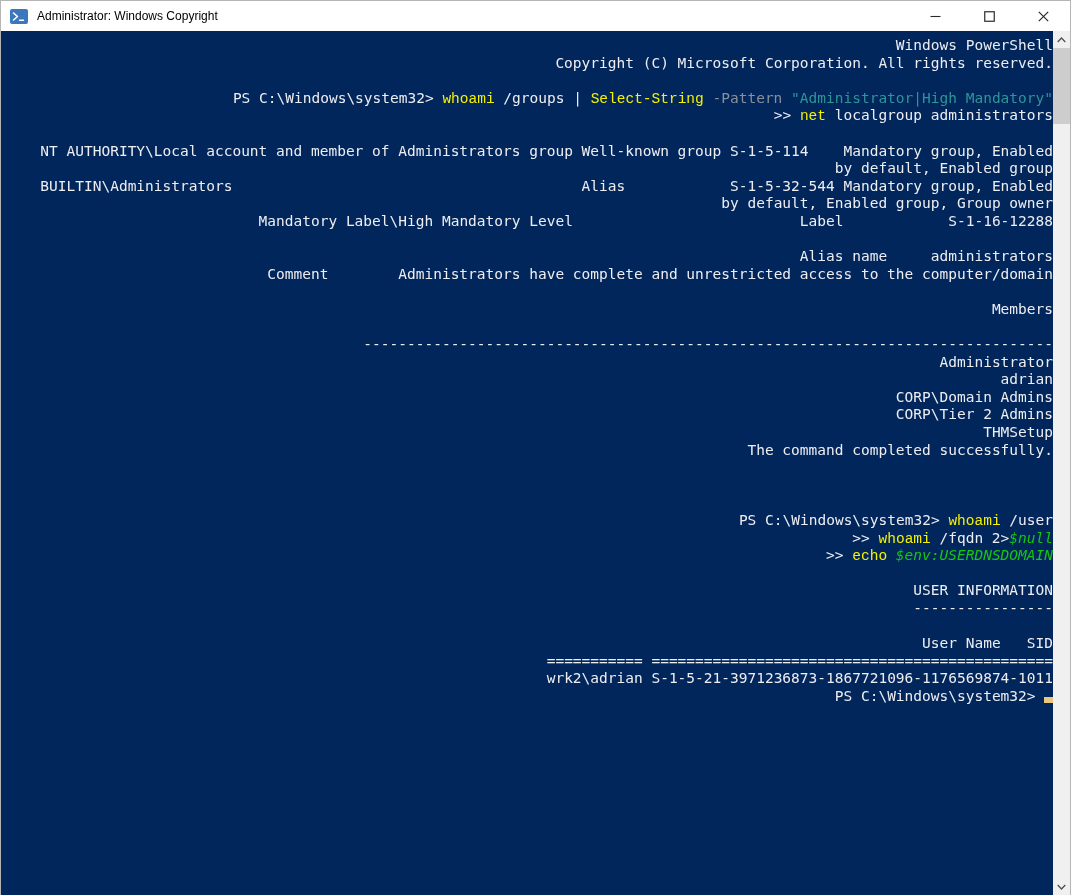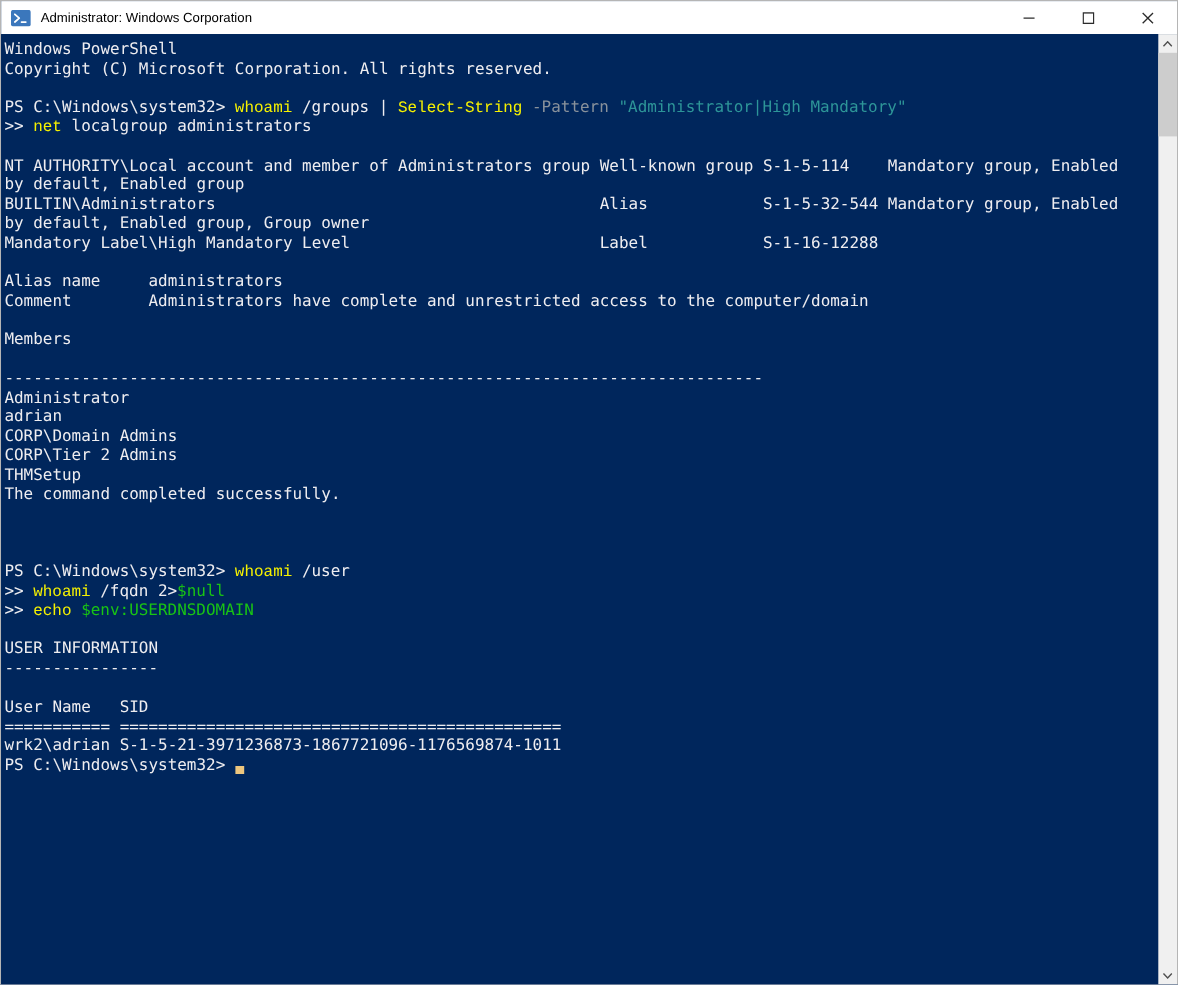--- a/index.html
+++ b/index.html
@@ -23,28 +23,28 @@
   }
   .controls{margin-left:auto;display:flex;height:30px;}
   .ctrl{width:54px;height:30px;display:flex;align-items:center;justify-content:center;cursor:default;}
   
   .terminal{
     position:absolute; top:30px; left:0; right:17px; bottom:0;
     background:var(--terminal_bg,#00265C);
     padding:6px 0 0 3px;
     font-family:"DejaVu Sans Mono","Liberation Mono",monospace;
     font-size:14.5px; line-height:17.6px;
-    white-space:pre; overflow:hidden;
+    white-space:pre; overflow:hidden;text-align:right;
   }
   .tline{height:17.6px;}
   .c-fg{color:var(--text,#EEEDF0);}
   .c-cmd{color:var(--command,#F5F100);font-family:Liberation Mono, monospace;}
   .c-param{color:var(--parameter,#88919B);}
   .c-str{color:var(--string,#2D9598);}
-  .c-var{color:var(--variable,#18C414);}
+  .c-var{color:var(--variable,#18C414);font-style:italic;}
   .c-cursor{
     background:linear-gradient(to bottom, transparent 55%, var(--cursor,#EDC67E) 55%, var(--cursor,#EDC67E) 95%, transparent 95%);
   }
   
   .scrollbar{
     position:absolute; top:30px; right:0; bottom:0; width:17px;
     background:var(--scroll_track,#F0F0F0);
   }
   .sb-btn{position:absolute;left:0;width:17px;height:17px;display:flex;align-items:center;justify-content:center;}
   .sb-btn.up{top:0;}
@@ -60,21 +60,21 @@
 <div class="window">
 
   <div class="titlebar">
     <span class="app-icon">
       <svg width="18" height="15" viewBox="0 0 18 15">
         <rect x="0" y="0" width="18" height="15" rx="2" fill="#3B77BC"></rect>
         <path d="M3.5 4 L7.5 7.5 L3.5 11" stroke="#FFFFFF" stroke-width="1.6" fill="none" stroke-linecap="round" stroke-linejoin="round"></path>
         <rect x="8.8" y="10.4" width="5.4" height="1.5" rx="0.7" fill="#FFFFFF"></rect>
       </svg>
     </span>
-    <span class="title">Administrator: Windows Corporation</span>
+    <span class="title">Administrator: Windows Copyright</span>
     <div class="controls">
       <div class="ctrl">
         <svg width="11" height="11" viewBox="0 0 11 11">
           <line x1="0.5" y1="5.5" x2="10.5" y2="5.5" stroke="#2B2B2B" stroke-width="1.1"></line>
         </svg>
       </div>
       <div class="ctrl">
         <svg width="11" height="11" viewBox="0 0 11 11">
           <rect x="0.75" y="0.75" width="9.5" height="9.5" fill="none" stroke="#2B2B2B" stroke-width="1.2"></rect>
         </svg>

